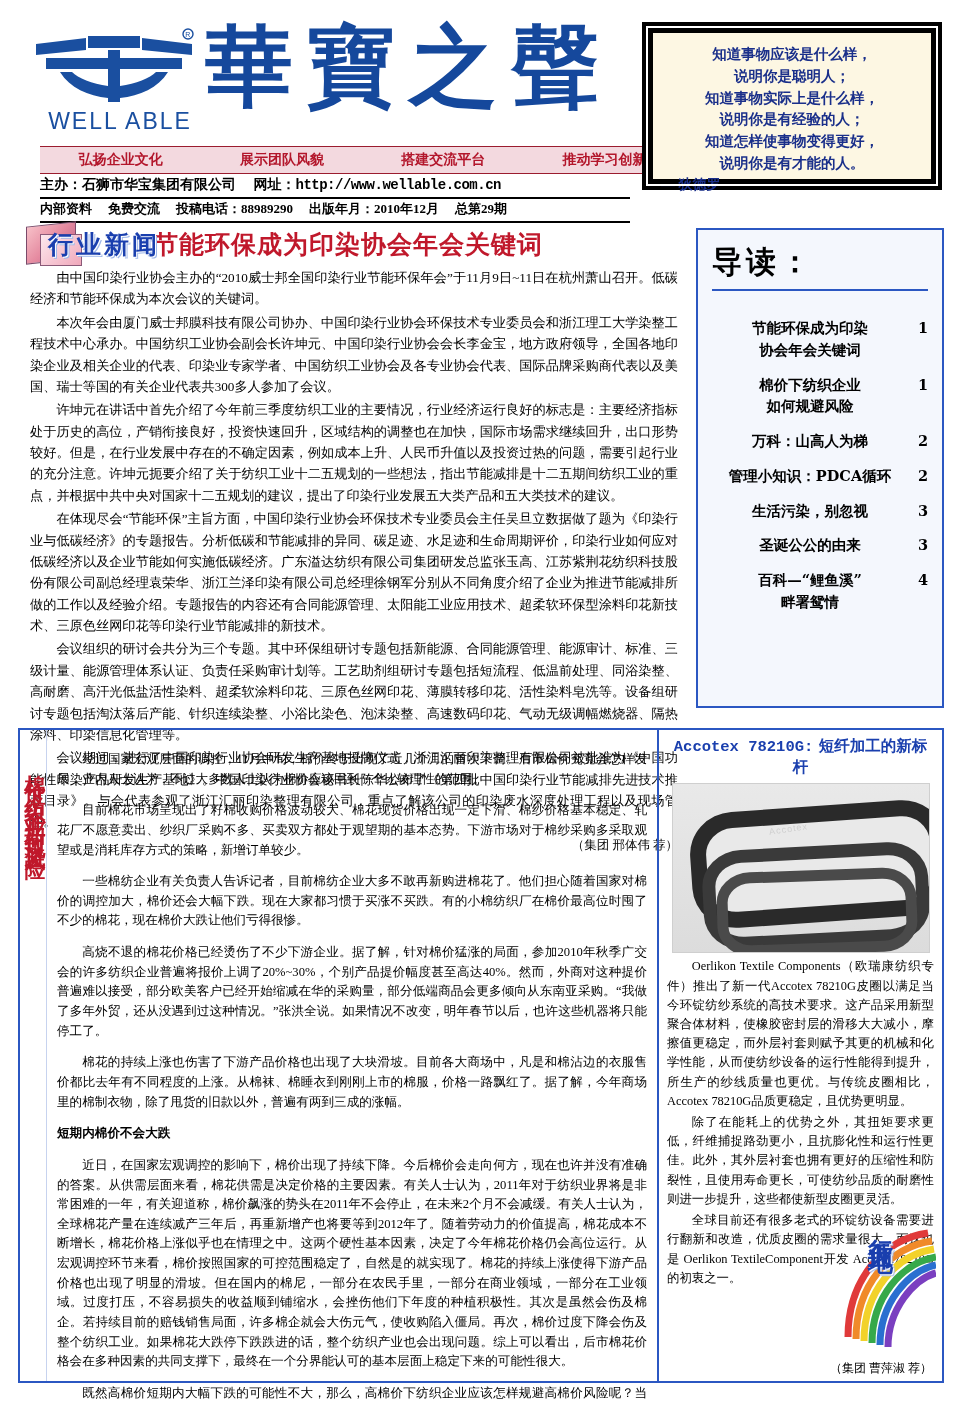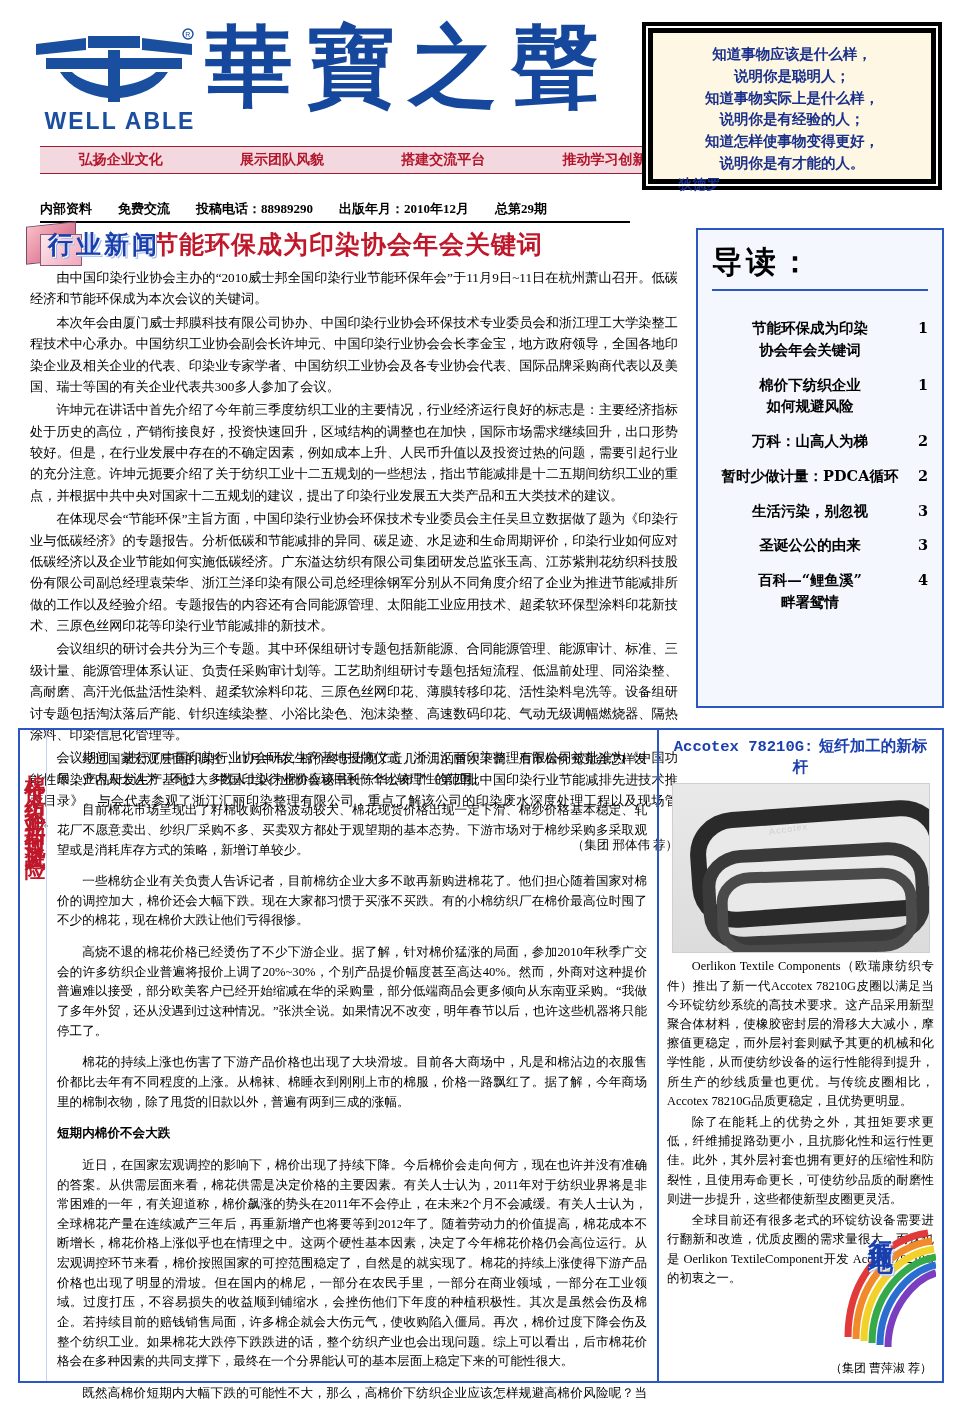--- a/index.html
+++ b/index.html
@@ -13,21 +13,21 @@
   }
   .page{position:relative;width:962px;height:1401px;}
 
   
   .masthead{position:relative;height:222px;}
   .logo-block{position:absolute;left:30px;top:28px;width:180px;text-align:center;}
   .logo-mark{width:168px;height:78px;position:relative;}
   .logo-mark svg{display:block;}
   .logo-text{
     font-family:"Liberation Sans", sans-serif;
-    font-weight:bold;font-size:23px;letter-spacing:2px;color:#1a4fa0;
+    font-weight:normal;font-size:23px;letter-spacing:2px;color:#1a4fa0;
     margin-top:2px;
   }
   .title-cn{
     position:absolute;left:205px;top:20px;
     font-family:"DejaVu Serif", serif;
     font-weight:bold;
     font-size:88px;
     color:#15489c;
     letter-spacing:14px;
     line-height:1.05;
@@ -47,21 +47,21 @@
     border-bottom:2px solid #000;
     padding-bottom:3px;
     white-space:nowrap;
   }
   .pub-line .url{font-family:"Liberation Mono", monospace;font-weight:bold;letter-spacing:-0.5px;}
   .pub-line2{
     position:absolute;left:40px;top:200px;width:590px;
     font-size:13px;font-weight:bold;
     border-bottom:2px solid #000;
     padding-bottom:3px;
-    display:flex;gap:26px;white-space:nowrap;
+    display:flex;gap:16px;white-space:nowrap;
   }
 
   
   .quote-box{
     position:absolute;right:20px;top:22px;width:300px;height:168px;
     border:11px solid #000;
     background:#fdf7e3;
     box-sizing:border-box;
     padding:10px 8px 6px 8px;
   }
@@ -246,20 +246,23 @@
 
     <div class="title-cn">華寶之聲</div>
 
     <div class="slogan-bar">
       <span>弘扬企业文化</span>
       <span>展示团队风貌</span>
       <span>搭建交流平台</span>
       <span>推动学习创新</span>
     </div>
 
+    <div class="pub-line">
+      <span>主办：</span><span>石狮市华宝集团有限公司</span>&nbsp;&nbsp;&nbsp;&nbsp;&nbsp;<span>网址：</span><span class="url">http://www.wellable.com.cn</span>
+    </div>
 
     <div class="pub-line2">
       <span>内部资料</span>
       <span>免费交流</span>
       <span>投稿电话：88989290</span>
       <span>出版年月：2010年12月</span>
       <span>总第29期</span>
     </div>
 
     <div class="quote-box">
@@ -314,21 +317,21 @@
 
     <div class="toc-item">
       <div class="t">
           <span>万科：山高人为梯</span>
         </div>
       <div class="p">2</div>
     </div>
 
     <div class="toc-item">
       <div class="t">
-          <span>暂时少做计量：PDCA循环</span>
+          <span>管理小知识：PDCA循环</span>
         </div>
       <div class="p">2</div>
     </div>
 
     <div class="toc-item">
       <div class="t">
           <span>生活污染，别忽视</span>
         </div>
       <div class="p">3</div>
     </div>

